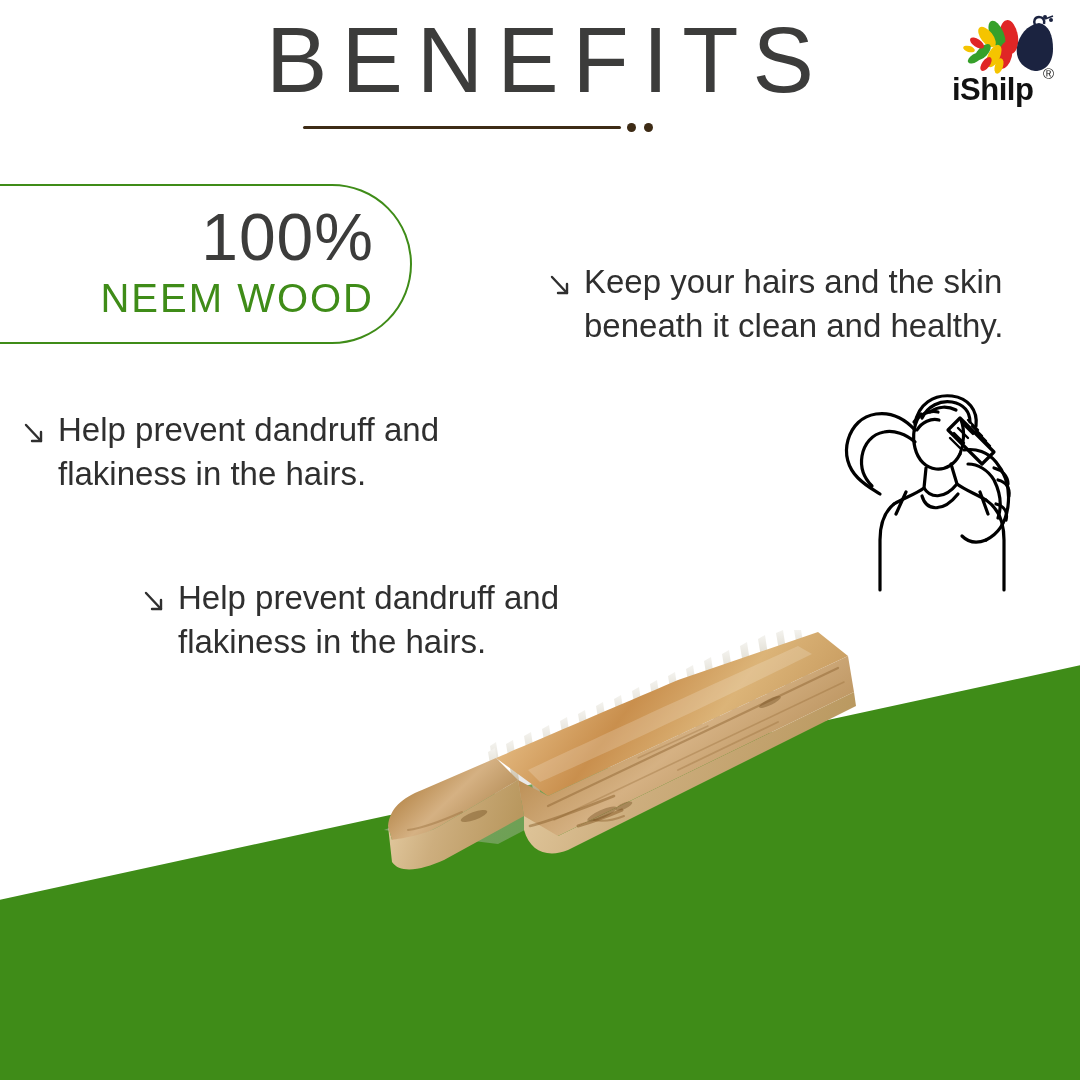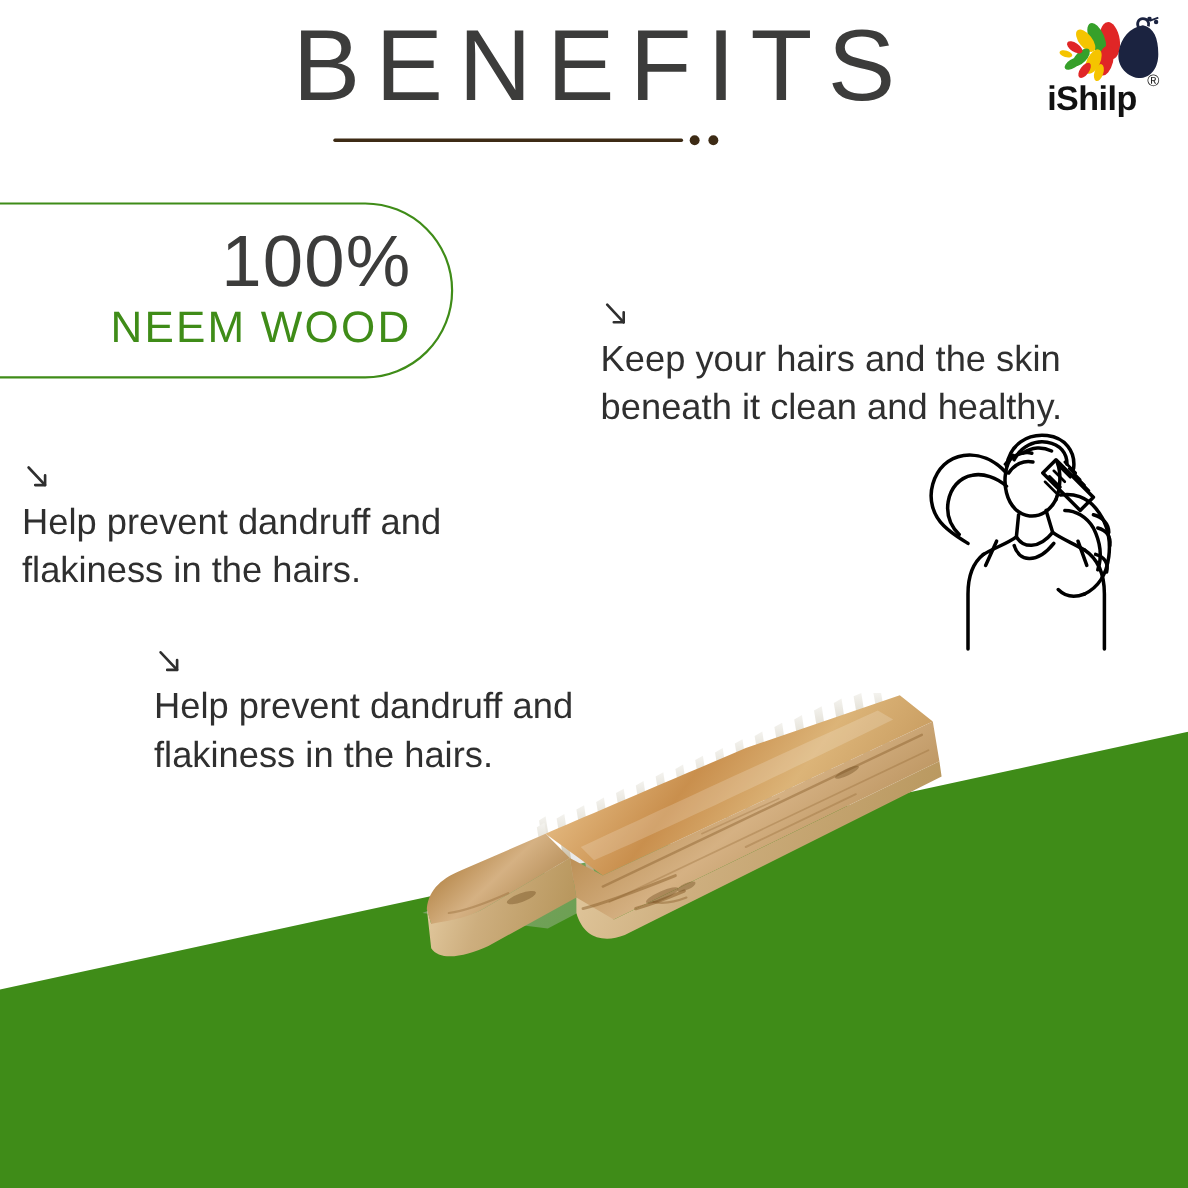--- a/index.html
+++ b/index.html
@@ -155,21 +155,20 @@
     letter-spacing: 2px;
     line-height: 1;
   }
 
   
   .bullet {
     position: absolute;
     z-index: 5;
     display: flex;
     align-items: flex-start;
-    flex-direction: column;
   }
   .bullet-arrow {
     flex: 0 0 auto;
     width: 30px;
     height: 36px;
     margin-top: 8px;
     margin-right: 8px;
   }
   .bullet-text {
     font-size: 33px;

